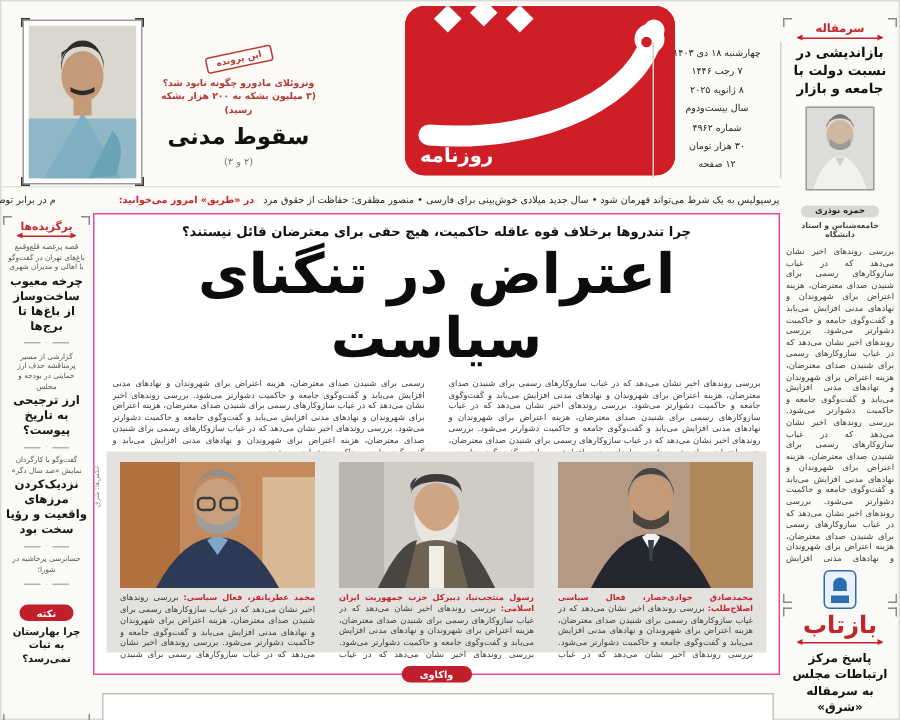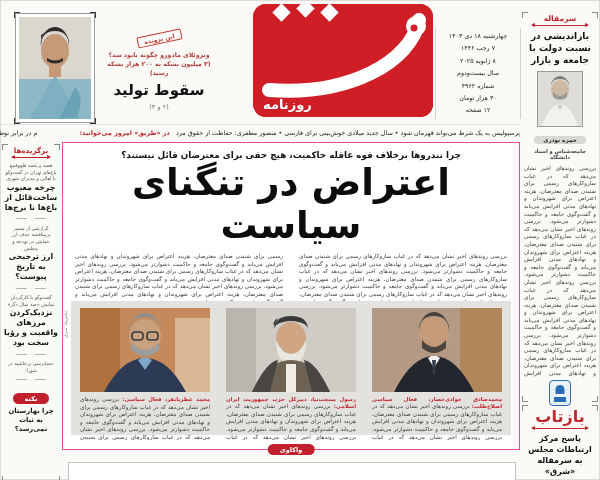--- a/index.html
+++ b/index.html
@@ -26,21 +26,21 @@
   .maduro{position:absolute;top:13px;right:505px;left:18px;width:80px;height:110px;background:#fff;
           border:1px solid #9b9b9b;padding:3px;box-sizing:border-box;}
   .maduro svg{width:100%;height:100%;display:block;}
   .maduro .cm.tl,.maduro .cm.tr,.maduro .cm.bl,.maduro .cm.br{border-color:#333;}
   .teaser{position:absolute;top:26px;left:100px;width:118px;text-align:center;}
   .stamp{display:inline-block;transform:rotate(-12deg);border:1.2px solid #c0392b;color:#c0392b;
          font-size:6px;font-weight:bold;padding:1px 6px;border-radius:2px;margin-bottom:6px;background:#fff;}
   .teaser .rline{color:#b03a36;font-size:6.2px;line-height:9px;font-weight:bold;}
   .teaser .big{color:#111;font-size:15px;font-weight:bold;margin-top:4px;}
   .teaser .pg{color:#777;font-size:6.5px;margin-top:4px;text-align:center;}
-  .masthead{position:absolute;top:4px;left:253px;width:180px;height:113px;background:#d01e26;
+  .masthead{position:absolute;top:4px;left:270px;width:180px;height:113px;background:#d01e26;
             border-radius:13px;overflow:hidden;}
   .masthead svg{position:absolute;inset:0;width:100%;height:100%;}
   .masthead .ruzname{position:absolute;bottom:5px;left:10px;color:#fff;font-weight:bold;font-size:13px;
             letter-spacing:.5px;direction:rtl;}
   .dateline{position:absolute;top:28px;left:435px;width:84px;padding:2px 0;text-align:center;
             border-left:1px solid #d4d2cf;border-right:1px solid #d4d2cf;}
   .dateline div{font-size:6.3px;line-height:12.4px;color:#222;}
   
   .ticker{position:absolute;top:127px;left:0;width:520px;height:13px;font-size:6.4px;line-height:13px;
           white-space:nowrap;overflow:hidden;color:#222;}
@@ -111,21 +111,21 @@
       <path d="M22 30 Q20 20 28 14 L22 18 Z" fill="#2e2a28"></path>
       <path d="M28 41 Q36 46 44 41 L44 44 Q36 49 28 44 Z" fill="#2e2a28"></path>
       <path d="M56 70 Q66 80 58 100 L40 102 Z" fill="#6ba3b6"></path>
     </svg>
   </div>
 
   <div class="teaser">
     <span class="stamp">این پرونده</span>
     <div class="rline">ونزوئلای مادورو چگونه نابود شد؟</div>
     <div class="rline">(۳ میلیون بشکه به ۲۰۰ هزار بشکه رسید)</div>
-    <div class="big">سقوط تولید</div>
+    <div class="big">سقوط مدنی</div>
     <div class="pg">(۲ و ۳)</div>
   </div>
 
   <div class="masthead">
     <svg viewBox="0 0 180 113">
       <rect width="180" height="113" fill="#d01e26"></rect>
       <rect x="22" y="2" width="13" height="13" fill="#ffffff" transform="rotate(45 28.5 8.5)"></rect>
       <rect x="46" y="-2" width="13" height="13" fill="#ffffff" transform="rotate(45 52.5 4.5)"></rect>
       <rect x="70" y="2" width="13" height="13" fill="#ffffff" transform="rotate(45 76.5 8.5)"></rect>
       <path d="M166 16 C158 58 96 92 16 86" fill="none" stroke="#ffffff" stroke-width="14" stroke-linecap="round"></path>
@@ -228,21 +228,21 @@
 
   <div class="bottomstrip"></div>
 
   <div class="sidebar">
     <span class="cm tl"></span><span class="cm tr"></span><span class="cm bl"></span><span class="cm br"></span>
     <div class="redlabel slabel">برگزیده‌ها</div>
     <div class="arrowline"></div>
 
     <div>
       <div class="pre">قصه پرغصه قلع‌وقمع باغ‌های تهران در گفت‌وگو با اهالی و مدیران شهری</div>
-      <div class="stitle">چرخه معیوب ساخت‌قائل از باغ‌ها تا برج‌ها</div>
+      <div class="stitle">چرخه معیوب ساخت‌وساز از باغ‌ها تا برج‌ها</div>
     </div>
     <div class="sep">·</div>
     <div>
       <div class="pre">گزارشی از مسیر پرمناقشه حذف ارز حمایتی در بودجه و مجلس</div>
       <div class="stitle">ارز ترجیحی به تاریخ پیوست؟</div>
     </div>
     <div class="sep">·</div>
     <div>
       <div class="pre">گفت‌وگو با کارگردان نمایش «صد سال دگر»</div>
       <div class="stitle">نزدیک‌کردن مرزهای واقعیت و رؤیا سخت بود</div>

